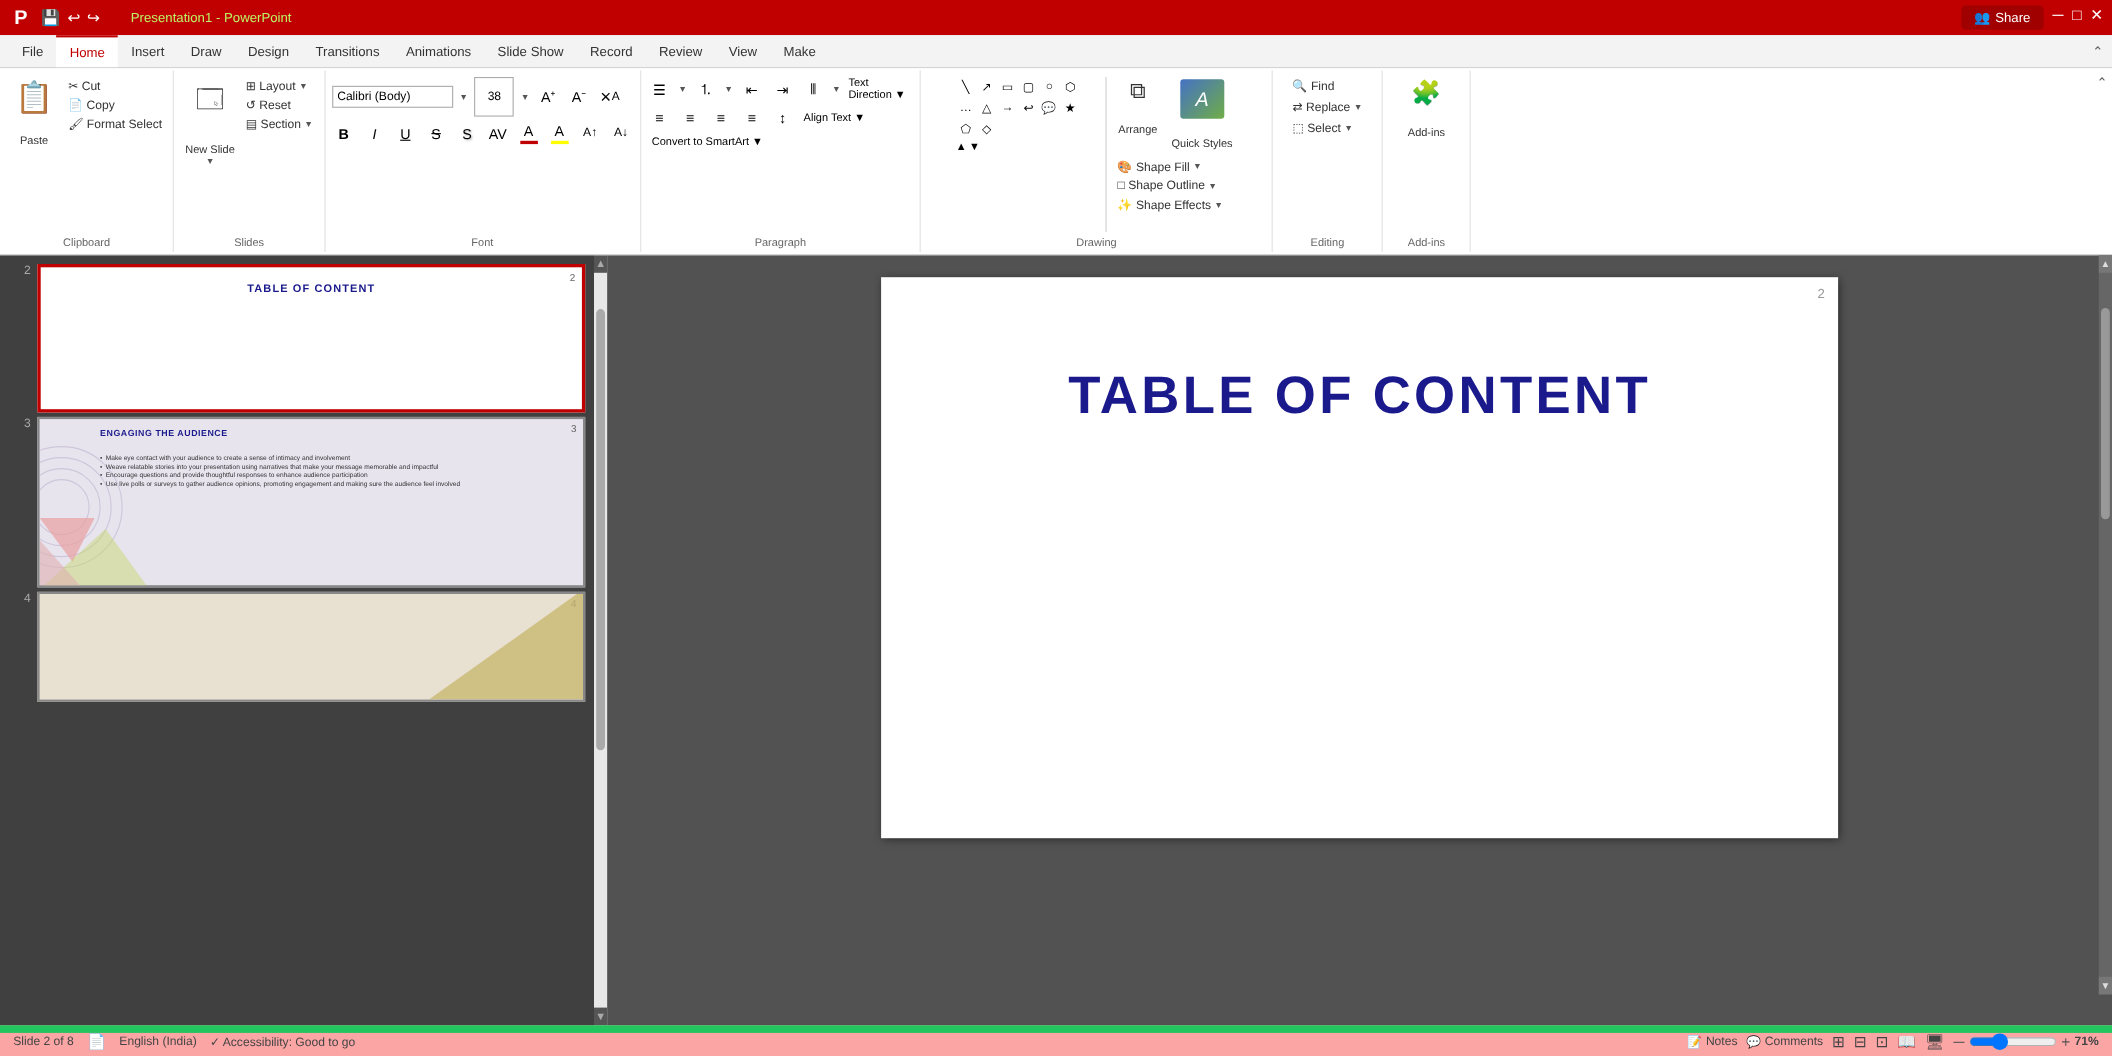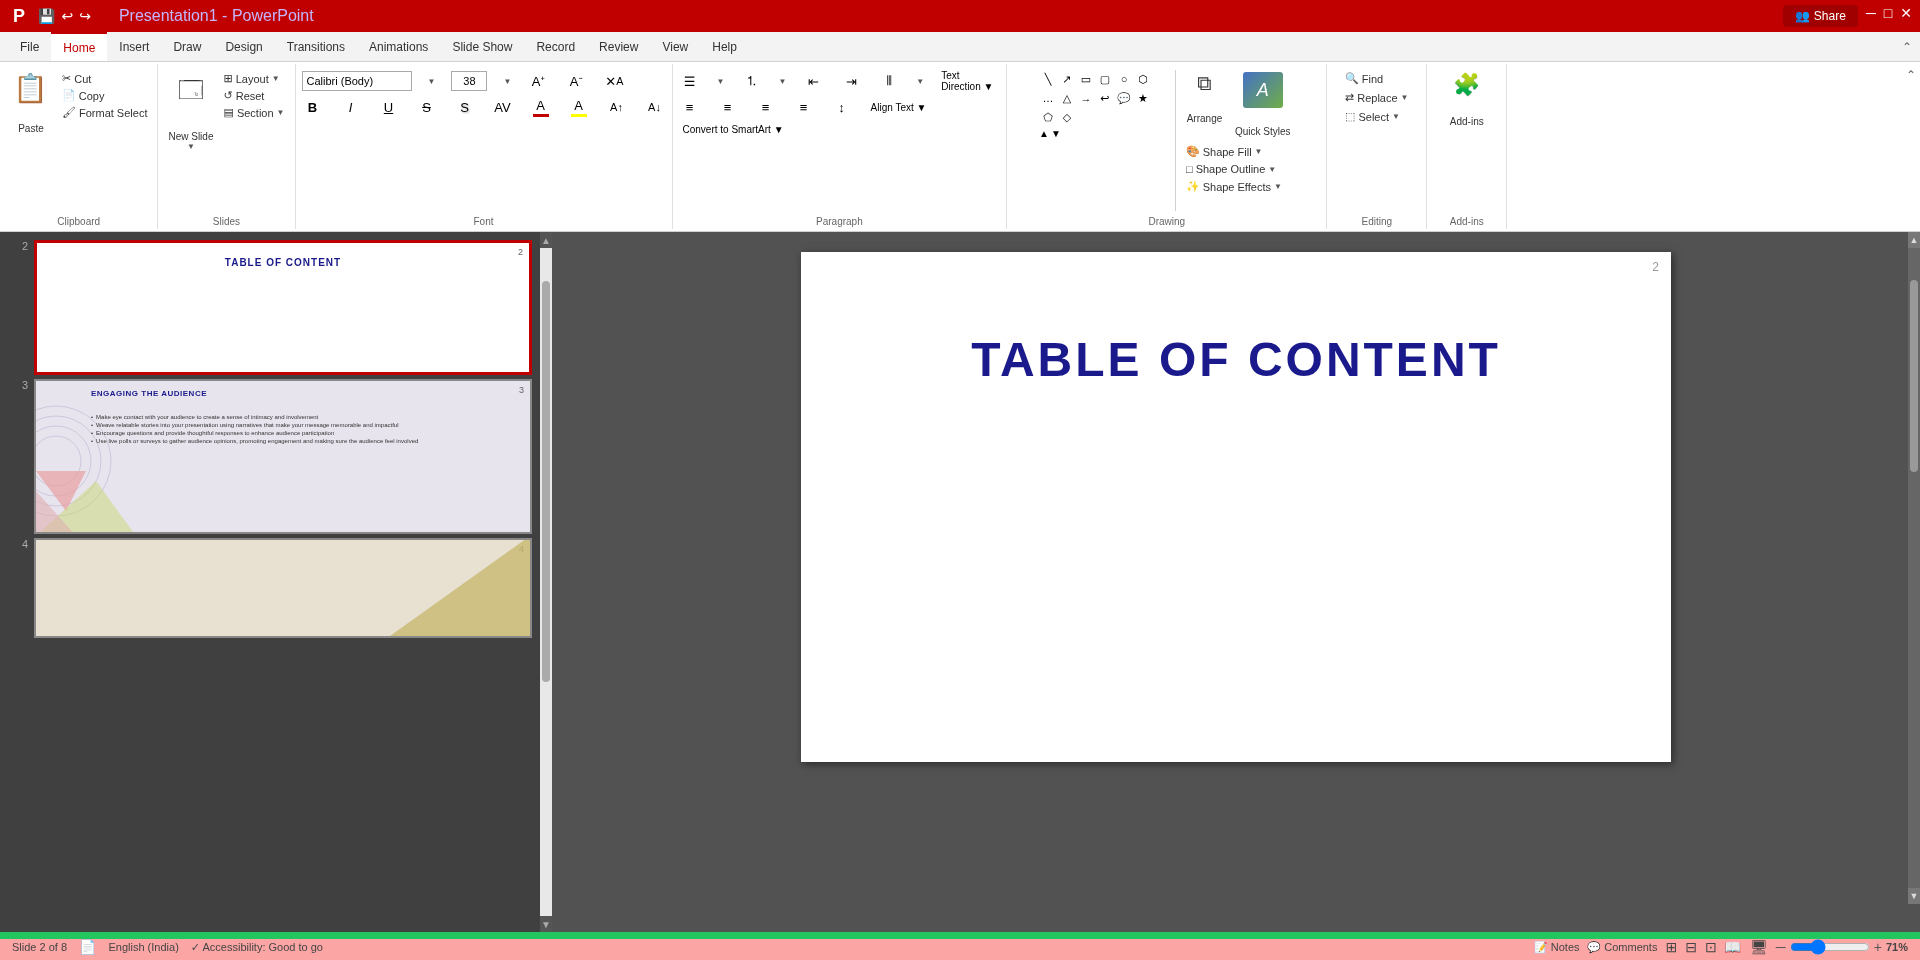--- a/index.html
+++ b/index.html
@@ -20,22 +20,22 @@
     .ribbon-group-label { font-size: 10px; color: #666; position: absolute; bottom: 2px; left: 0; right: 0; text-align: center; }
     .ribbon-group-content { display: flex; align-items: flex-start; gap: 2px; flex: 1; padding-bottom: 16px; padding-top: 4px; }
     .ribbon-btn { display: flex; flex-direction: column; align-items: center; padding: 2px 4px; cursor: pointer; border-radius: 2px; min-width: 36px; font-size: 10px; color: #333; }
     .ribbon-btn .label { font-size: 10px; margin-top: 18px; white-space: nowrap; }
     .ribbon-btn-small { display: flex; align-items: center; gap: 3px; padding: 2px 4px; cursor: pointer; border-radius: 2px; font-size: 11px; color: #333; white-space: nowrap; }
     .ribbon-column { display: flex; flex-direction: column; gap: 0; }
     .divider-line { width: 1px; background: #d0d0d0; margin: 0 2px; align-self: stretch; }
 
     
     .font-name-input { width: 110px; height: 20px; font-size: 11px; border: 1px solid #aaa; padding: 0 4px; }
-    .font-size-input { width: 36px; height: 20px; font-size: 11px; border: 1px solid #aaa; padding: 0 4px; text-align: center; }
-    .font-row { display: flex; align-items: center; gap: 16px; margin-bottom: 2px; }
+    .font-size-input { width: 36px; height: 36px; font-size: 11px; border: 1px solid #aaa; padding: 0 4px; text-align: center; }
+    .font-row { display: flex; align-items: center; gap: 6px; margin-bottom: 2px; }
     .btn-icon { width: 22px; height: 22px; display: flex; align-items: center; justify-content: center; cursor: pointer; border-radius: 2px; font-size: 13px; border: 1px solid transparent; }
     .btn-bold { font-weight: bold; }
     .btn-italic { font-style: italic; }
     .btn-underline { text-decoration: underline; }
     .btn-strike { text-decoration: line-through; }
 
     
     .drawing-tools { display: flex; flex-wrap: wrap; width: 130px; gap: 1px; }
     .drawing-tool { width: 18px; height: 18px; display: flex; align-items: center; justify-content: center; cursor: pointer; font-size: 11px; }
 
@@ -100,21 +100,21 @@
 <body>
 
 <div class="titlebar">
   <div class="titlebar-left">
     <span style="font-size:18px; background:#c00000; color:white; padding:2px 5px; border-radius:2px; font-weight:bold;">P</span>
     <span style="display:flex; gap:6px; color:white; font-size:14px;">
       <span style="cursor:pointer;">💾</span>
       <span style="cursor:pointer;">↩</span>
       <span style="cursor:pointer;">↪</span>
     </span>
-    <span style="font-size:16px; color:#c4b5fd; margin-left:20px;text-align:center;">Presentation1 - PowerPoint</span>
+    <span style="font-size:12px; color:#bef264; margin-left:20px;text-align:center;">Presentation1 - PowerPoint</span>
   </div>
   <div style="display:flex; gap:8px;">
     <div class="titlebar-share">
       <span>👥</span>
       <span>Share</span>
     </div>
     <span style="cursor:pointer; font-size:14px; color:white;">─</span>
     <span style="cursor:pointer; font-size:14px; color:white;">□</span>
     <span style="cursor:pointer; font-size:14px; color:white;">✕</span>
   </div>
@@ -148,21 +148,21 @@
   <div class="ribbon-tab">
       <span>Record</span>
     </div>
   <div class="ribbon-tab">
       <span>Review</span>
     </div>
   <div class="ribbon-tab">
       <span>View</span>
     </div>
   <div class="ribbon-tab">
-      <span>Help</span>
+      <span>Make</span>
     </div>
   <span style="margin-left:auto; font-size:12px; cursor:pointer; color:#666; align-self:center;">⌃</span>
 </div>
 
 <div class="ribbon">
   <div class="ribbon-content">
 
     <div class="ribbon-group" style="min-width:80px;">
       <div class="ribbon-group-content">
         <div class="ribbon-btn" style="min-width:50px;">

